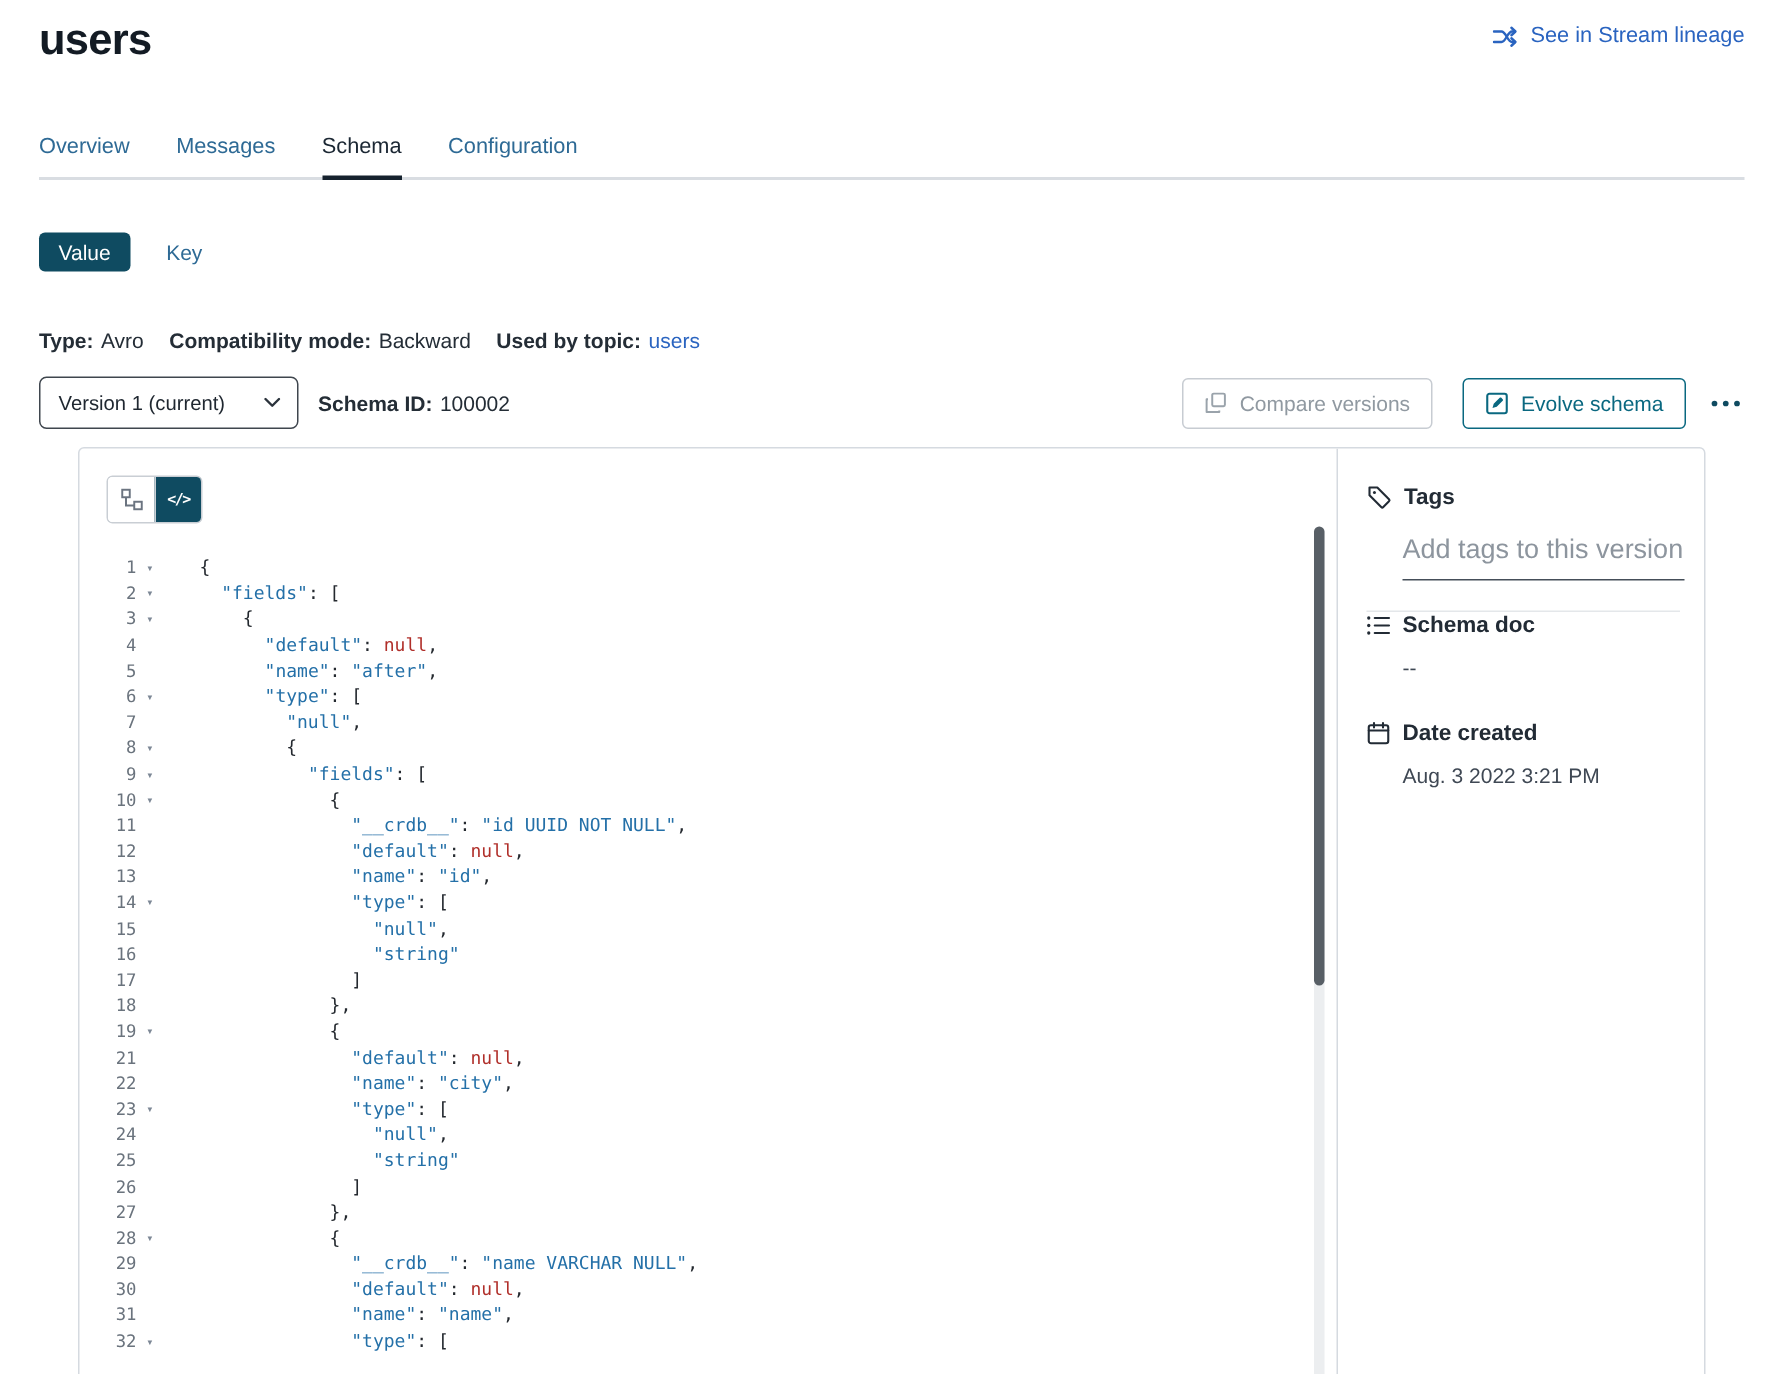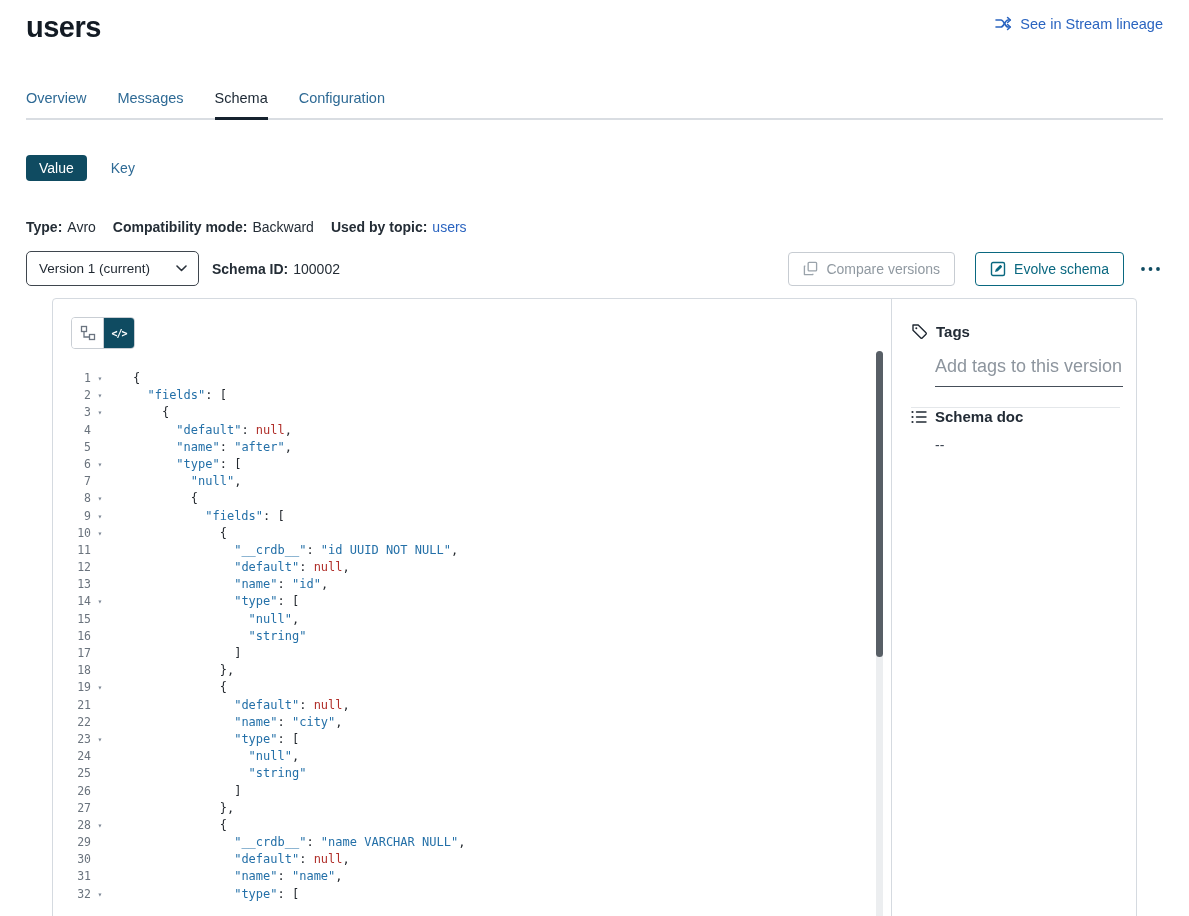--- a/index.html
+++ b/index.html
@@ -7,21 +7,21 @@
     width: 1189px; height: 916px; overflow: hidden;
     background: #ffffff; color: #1c2530;
     font-family: "Liberation Sans", sans-serif;
   }
   button { font-family: inherit; }
   .page { position: relative; width: 1189px; height: 916px; overflow: hidden; }
 
   
   .page-header { display: flex; justify-content: space-between; align-items: flex-start; padding: 8px 26px 0; }
   .page-title { font-size: 29px; font-weight: 700; color: #131b24; letter-spacing: -0.5px; line-height: 38px; }
-  .lineage-link { display: flex; align-items: flex-start; gap: 8px; margin-top: 8px; color: #2a64c0; font-size: 14.5px; font-weight: 500; cursor: pointer; }
+  .lineage-link { display: flex; align-items: flex-end; gap: 8px; margin-top: 8px; color: #2a64c0; font-size: 14.5px; font-weight: 500; cursor: pointer; }
 
   
   .tabs { display: flex; gap: 31px; margin: 44px 26px 0; border-bottom: 2px solid #d9dde2; }
   .tab { position: relative; padding-bottom: 12px; font-size: 14.5px; color: #2e6a95; cursor: pointer; }
   .tab.active { color: #1b2733; }
   .tab.active::after { content: ""; position: absolute; left: 0; right: 0; bottom: -2px; height: 3px; background: #16222e; }
 
   .content { padding: 0 26px; }
 
   
@@ -377,18 +377,30 @@
                 <circle cx="1.5" cy="2" r="1.1" fill="#222b35" stroke="none"></circle>
                 <circle cx="1.5" cy="7" r="1.1" fill="#222b35" stroke="none"></circle>
                 <circle cx="1.5" cy="12" r="1.1" fill="#222b35" stroke="none"></circle>
               </svg>
             </span>
             <span>Schema doc</span>
           </div>
           <div class="side-value">--</div>
         </div>
 
+        <div class="section-date-created">
+          <div class="side-header">
+            <span class="icon">
+              <svg width="16" height="16" viewBox="0 0 16 16" fill="none" stroke="#222b35" stroke-width="1.4" stroke-linecap="round">
+                <rect x="1.5" y="2.5" width="13" height="12" rx="1.5"></rect>
+                <path d="M1.5 6h13M5 1v3M11 1v3"></path>
+              </svg>
+            </span>
+            <span>Date created</span>
+          </div>
+          <div class="side-value">Aug. 3 2022 3:21 PM</div>
+        </div>
 
       </aside>
     </div>
 
   </div>
 </div>
 
 </body></html>

